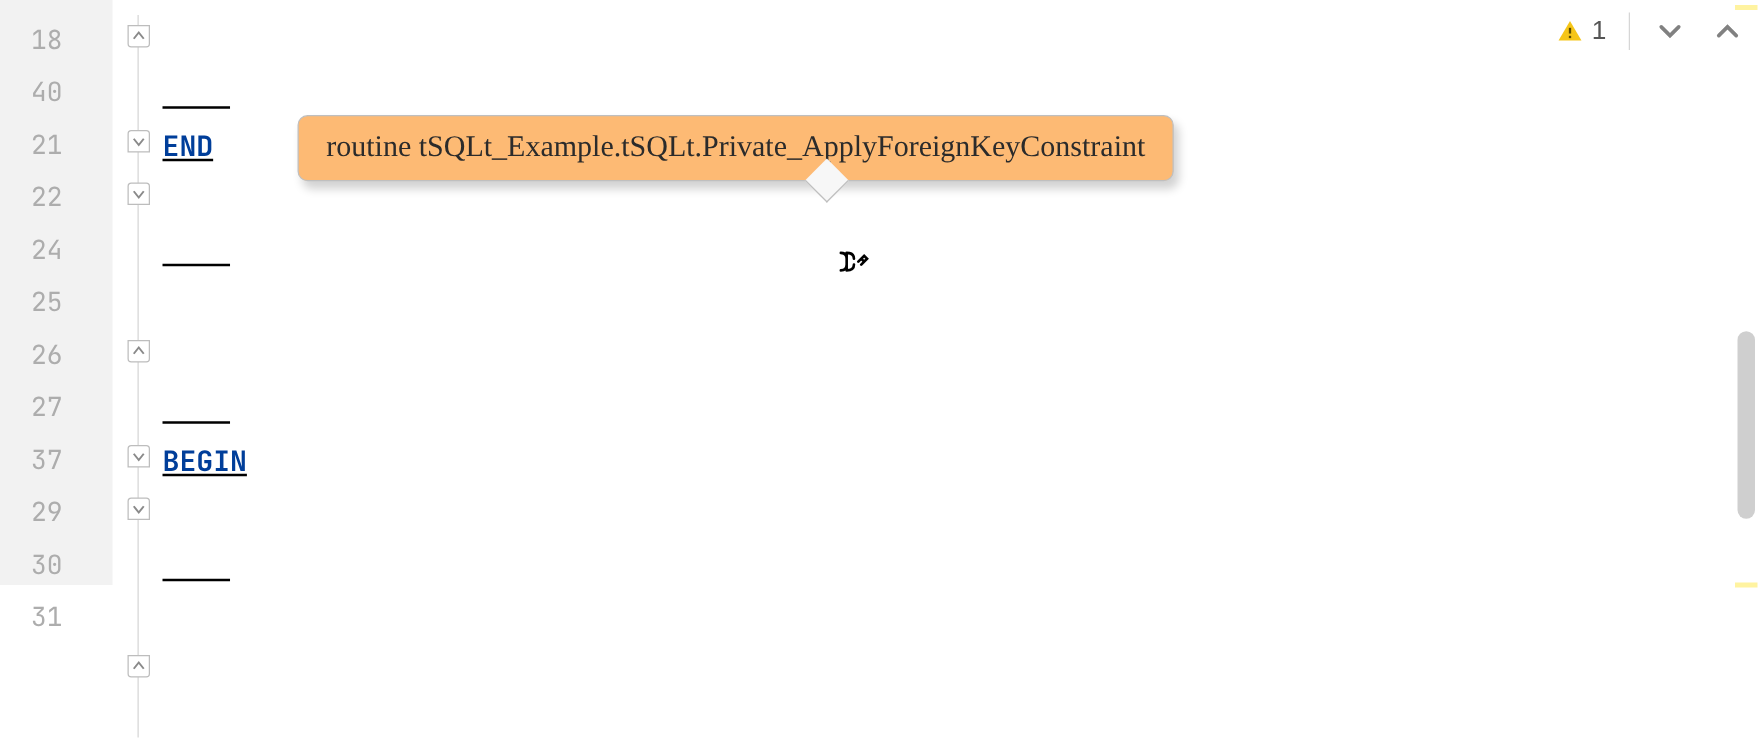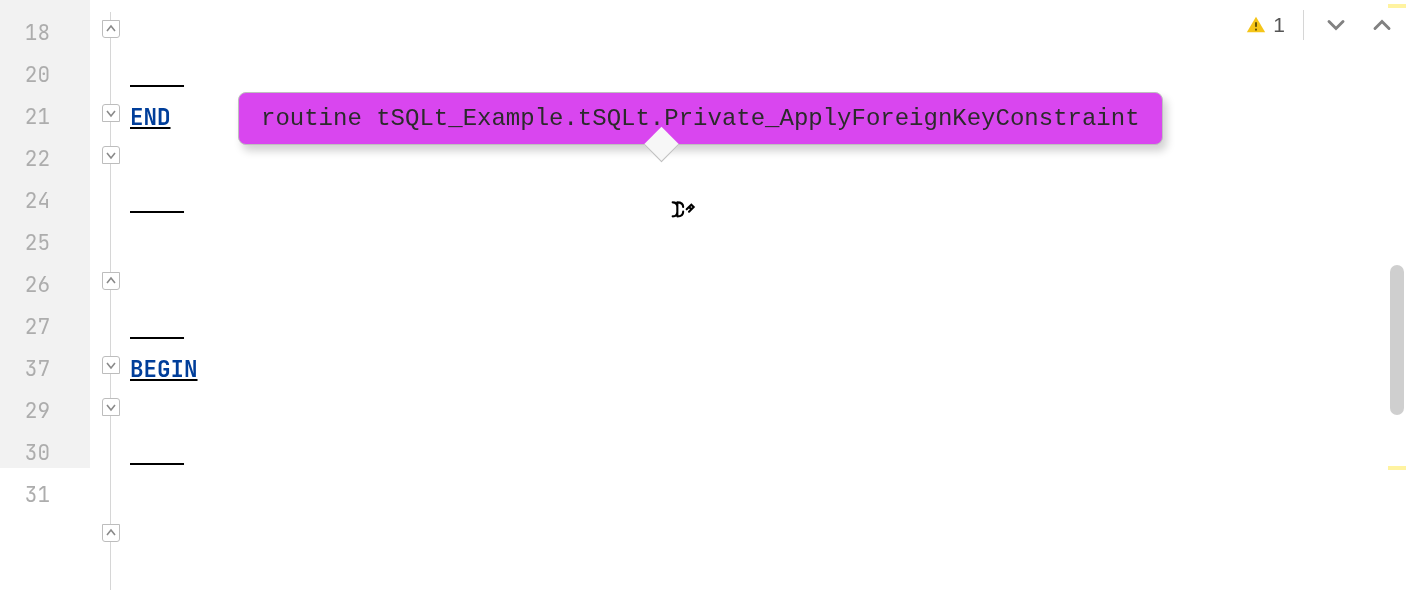--- a/index.html
+++ b/index.html
@@ -76,25 +76,25 @@
     text-decoration: underline;
   }
   .row { height: 42px; }
   .kw   { color: #003e9a; font-weight: 700; }
   .id   { color: #1a1a1a; }
   .indent1 { padding-left: 0px; }
   .tooltip {
     position: absolute;
     left: 238px;
     top: 92px;
-    background: #d946ef;
+    background: #fdba74;
     border: 1px solid #bfbfbf;
     border-radius: 8px;
     box-shadow: 4px 6px 8px rgba(0,0,0,.18);
-    font-family: Liberation Mono, monospace;
+    font-family: Liberation Serif, serif;
     font-size: 24px;
     color: #2b2b2b;
     padding: 12px 22px;
   }
   .tooltip::after {
     content: "";
     position: absolute;
     left: 410px;
     bottom: -13px;
     width: 24px; height: 24px;
@@ -147,21 +147,21 @@
   .scroll-mark.top { top: 4px; background: #fff3a0; }
   .scroll-mark.bot { top: 466px; background: #fff3a0; }
 </style>
 </head>
 <body>
 
 <div class="editor">
 
   <div class="gutter" id="gutter">
       <div class="ln">18</div>
-      <div class="ln">20</div>
+      <div class="ln">40</div>
       <div class="ln">21</div>
       <div class="ln">22</div>
       <div class="ln">24</div>
       <div class="ln">25</div>
       <div class="ln">26</div>
       <div class="ln">27</div>
       <div class="ln">37</div>
       <div class="ln">29</div>
       <div class="ln">30</div>
       <div class="ln">31</div>

